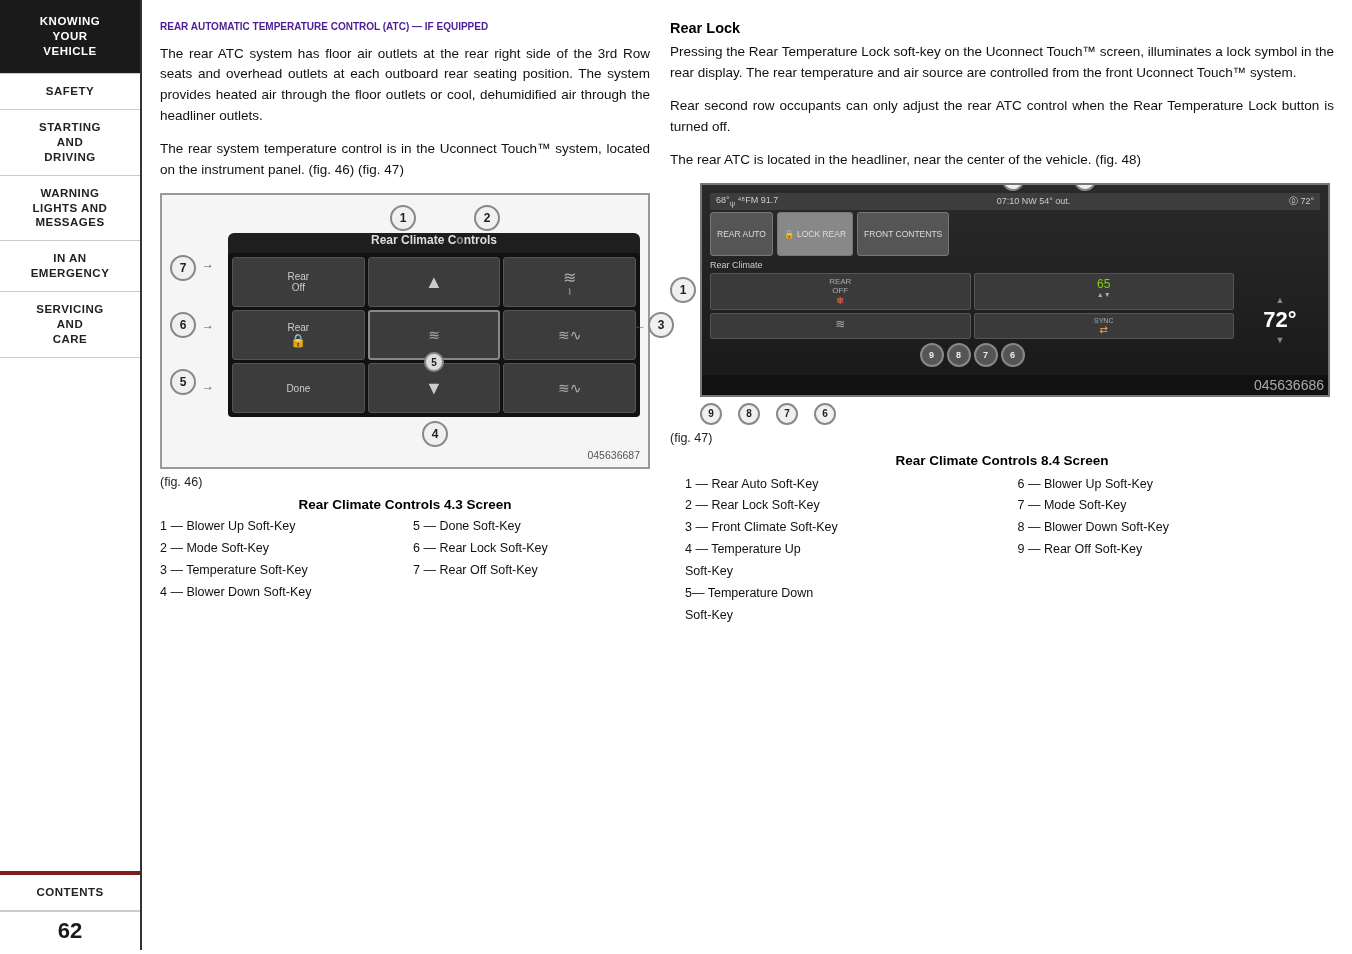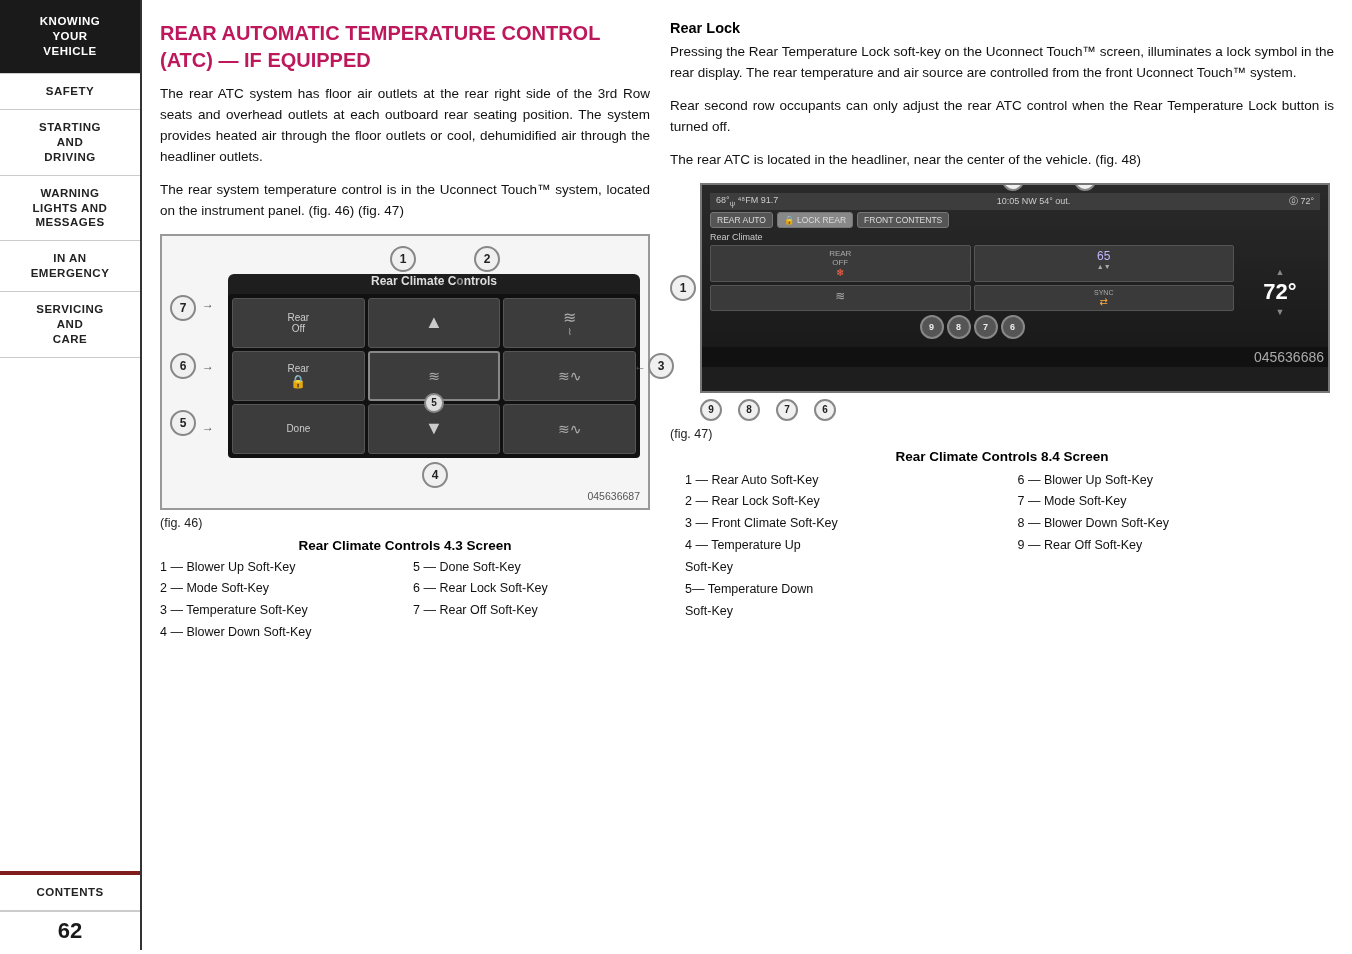--- a/index.html
+++ b/index.html
@@ -73,26 +73,26 @@
     .left-column {
       flex: 1;
       max-width: 490px;
     }
 
     .right-column {
       flex: 1;
     }
 
     h1.section-title {
-      font-size: 20px;
+      font-size: 10px;
       font-weight: bold;
       text-transform: uppercase;
       line-height: 1.35;
       margin-bottom: 10px;
-      color: #be185d;
+      color: #4c1d95;
     }
 
     p.body-text {
       font-size: 13.5px;
       line-height: 1.55;
       color: #111;
       text-align: justify;
       margin-bottom: 12px;
     }
 
@@ -158,21 +158,21 @@
       gap: 4px;
       margin-bottom: 4px;
     }
 
     .fig47-btn {
       background: #555;
       border: 1px solid #777;
       border-radius: 3px;
       color: #ddd;
       font-size: 8.5px;
-      padding: 2px 6px;
+      padding: 16px 6px;
       text-align: center;
     }
 
     .fig47-btn.active {
       background: #888;
     }
 
     .fig47-main-area {
       display: flex;
       gap: 6px;
@@ -432,42 +432,42 @@
 
         <div style="position:absolute; top:-16px; left:48%; display:flex; gap:50px;">
           <div class="circle-num" style="width:22px;height:22px;font-size:10px;">2</div>
           <div class="circle-num" style="width:22px;height:22px;font-size:10px;">3</div>
         </div>
 
         <div class="fig47-screen">
 
           <div class="fig47-topbar">
             <span>68°<sub>ψ</sub> ⁴⁸FM 91.7</span>
-            <span>10:05  NW 54° out.</span>
+            <span>07:10  NW 54° out.</span>
             <span>⓪ 72°</span>
           </div>
 
           <div class="fig47-buttons-row">
             <div class="fig47-btn">REAR AUTO</div>
             <div class="fig47-btn active">🔒 LOCK REAR</div>
             <div class="fig47-btn">FRONT CONTENTS</div>
           </div>
 
           <div style="color:#ccc; font-size:9px; margin-bottom:3px;">Rear Climate</div>
 
           <div class="fig47-main-area">
             <div class="fig47-left-panel">
 
               <div class="fig47-grid">
                 <div class="fig47-cell">
                   <div style="font-size:8px; color:#aaa;">REAR<br>OFF</div>
                   <div style="color:#ff6644; font-size:10px;">❄</div>
                 </div>
                 <div class="fig47-cell">
-                  <div style="font-size:12px; color:#c4b5fd;">65</div>
+                  <div style="font-size:12px; color:#84cc16;">65</div>
                   <div style="color:#aaa; font-size:7px;">▲▼</div>
                 </div>
                 <div class="fig47-cell">
                   <div style="color:#aaa; font-size:12px;">≋</div>
                 </div>
                 <div class="fig47-cell">
                   <div style="font-size:7px; color:#aaa;">SYNC</div>
                   <div style="color:#ffaa44; font-size:10px;">⇄</div>
                 </div>
               </div>

